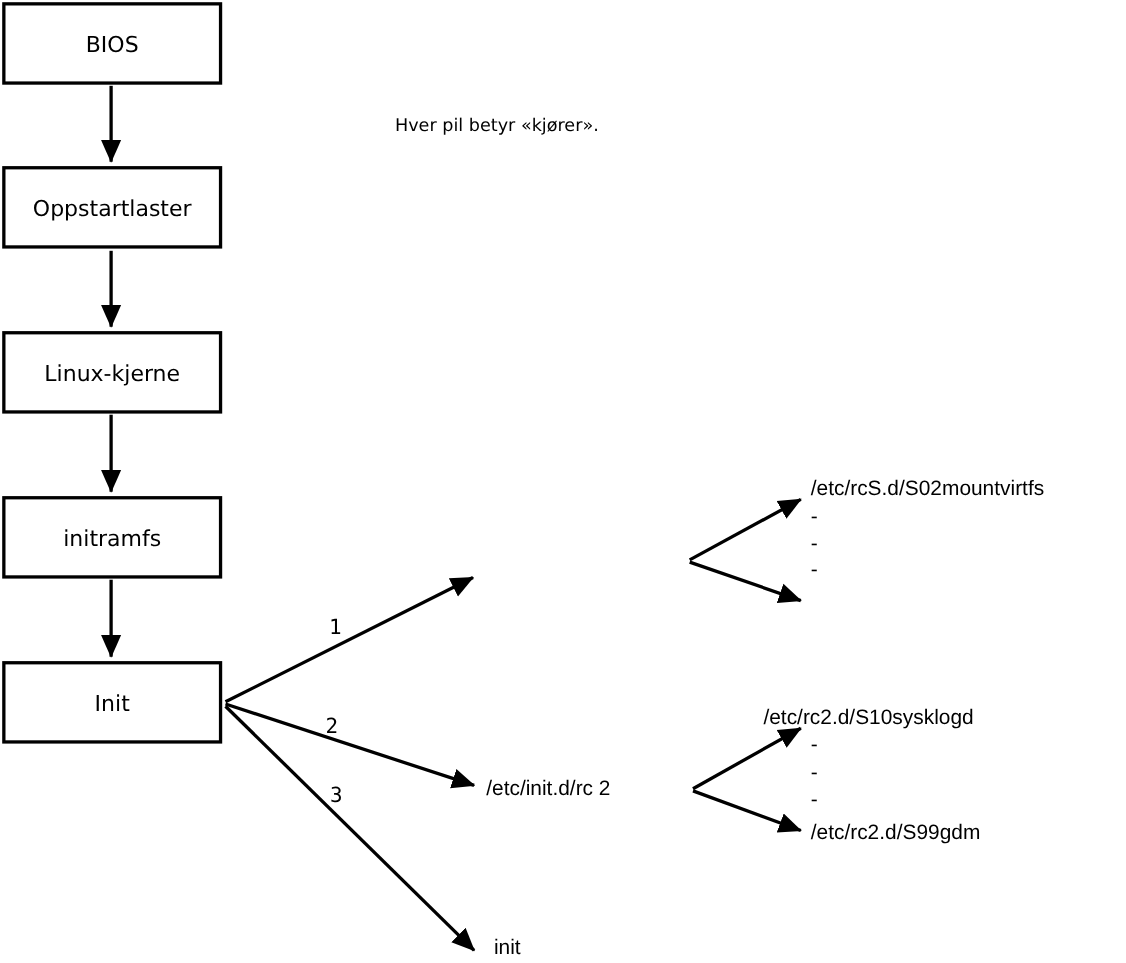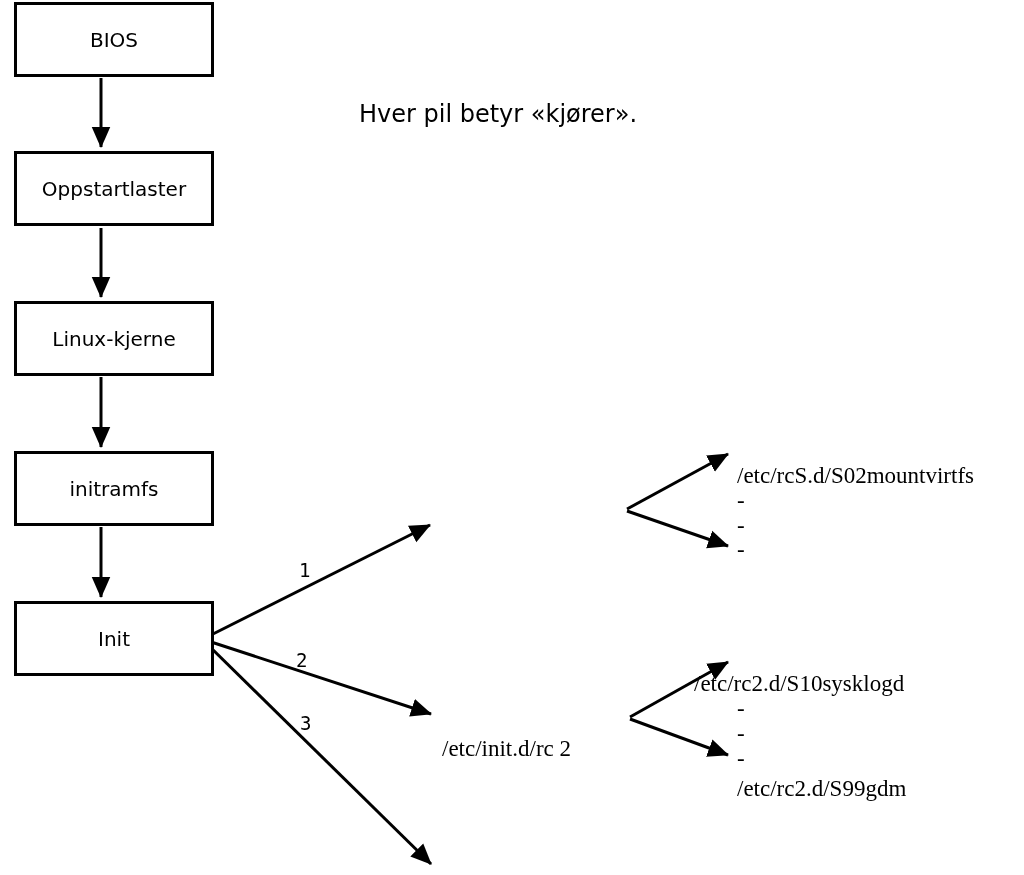--- a/index.html
+++ b/index.html
@@ -7,33 +7,33 @@
     position:relative;
     width:1024px;height:875px;
     background:#ffffff;
     overflow:hidden;
     font-family:"DejaVu Sans","Liberation Sans",sans-serif;
     color:#000;
   }
   .arrows{position:absolute;left:0;top:0;width:1024px;height:875px;}
   .arrows line{stroke:#000;stroke-width:3;}
   .flow-box{
-    position:absolute;left:14px;width:200px;height:75px;
+    position:absolute;left:2px;width:200px;height:75px;
     box-sizing:border-box;border:3px solid #000;background:#fff;
     display:flex;align-items:center;justify-content:center;
     font-size:20px;
   }
   .caption{
     position:absolute;left:359px;top:102px;
-    font-size:24px;line-height:24px;white-space:nowrap;text-align:right;
+    font-size:16px;line-height:24px;white-space:nowrap;text-align:right;
   }
   .mono{
     position:absolute;
-    font-family:Liberation Serif, serif;
-    font-size:23px;line-height:22px;white-space:pre;margin-top:31px;
+    font-family:Liberation Sans, sans-serif;
+    font-size:19px;line-height:22px;white-space:pre;
   }
   .num{
     position:absolute;
     font-family:"DejaVu Sans Mono","Liberation Mono",monospace;
     font-size:19px;line-height:22px;
   }
 </style>
 </head>
 <body>
 

